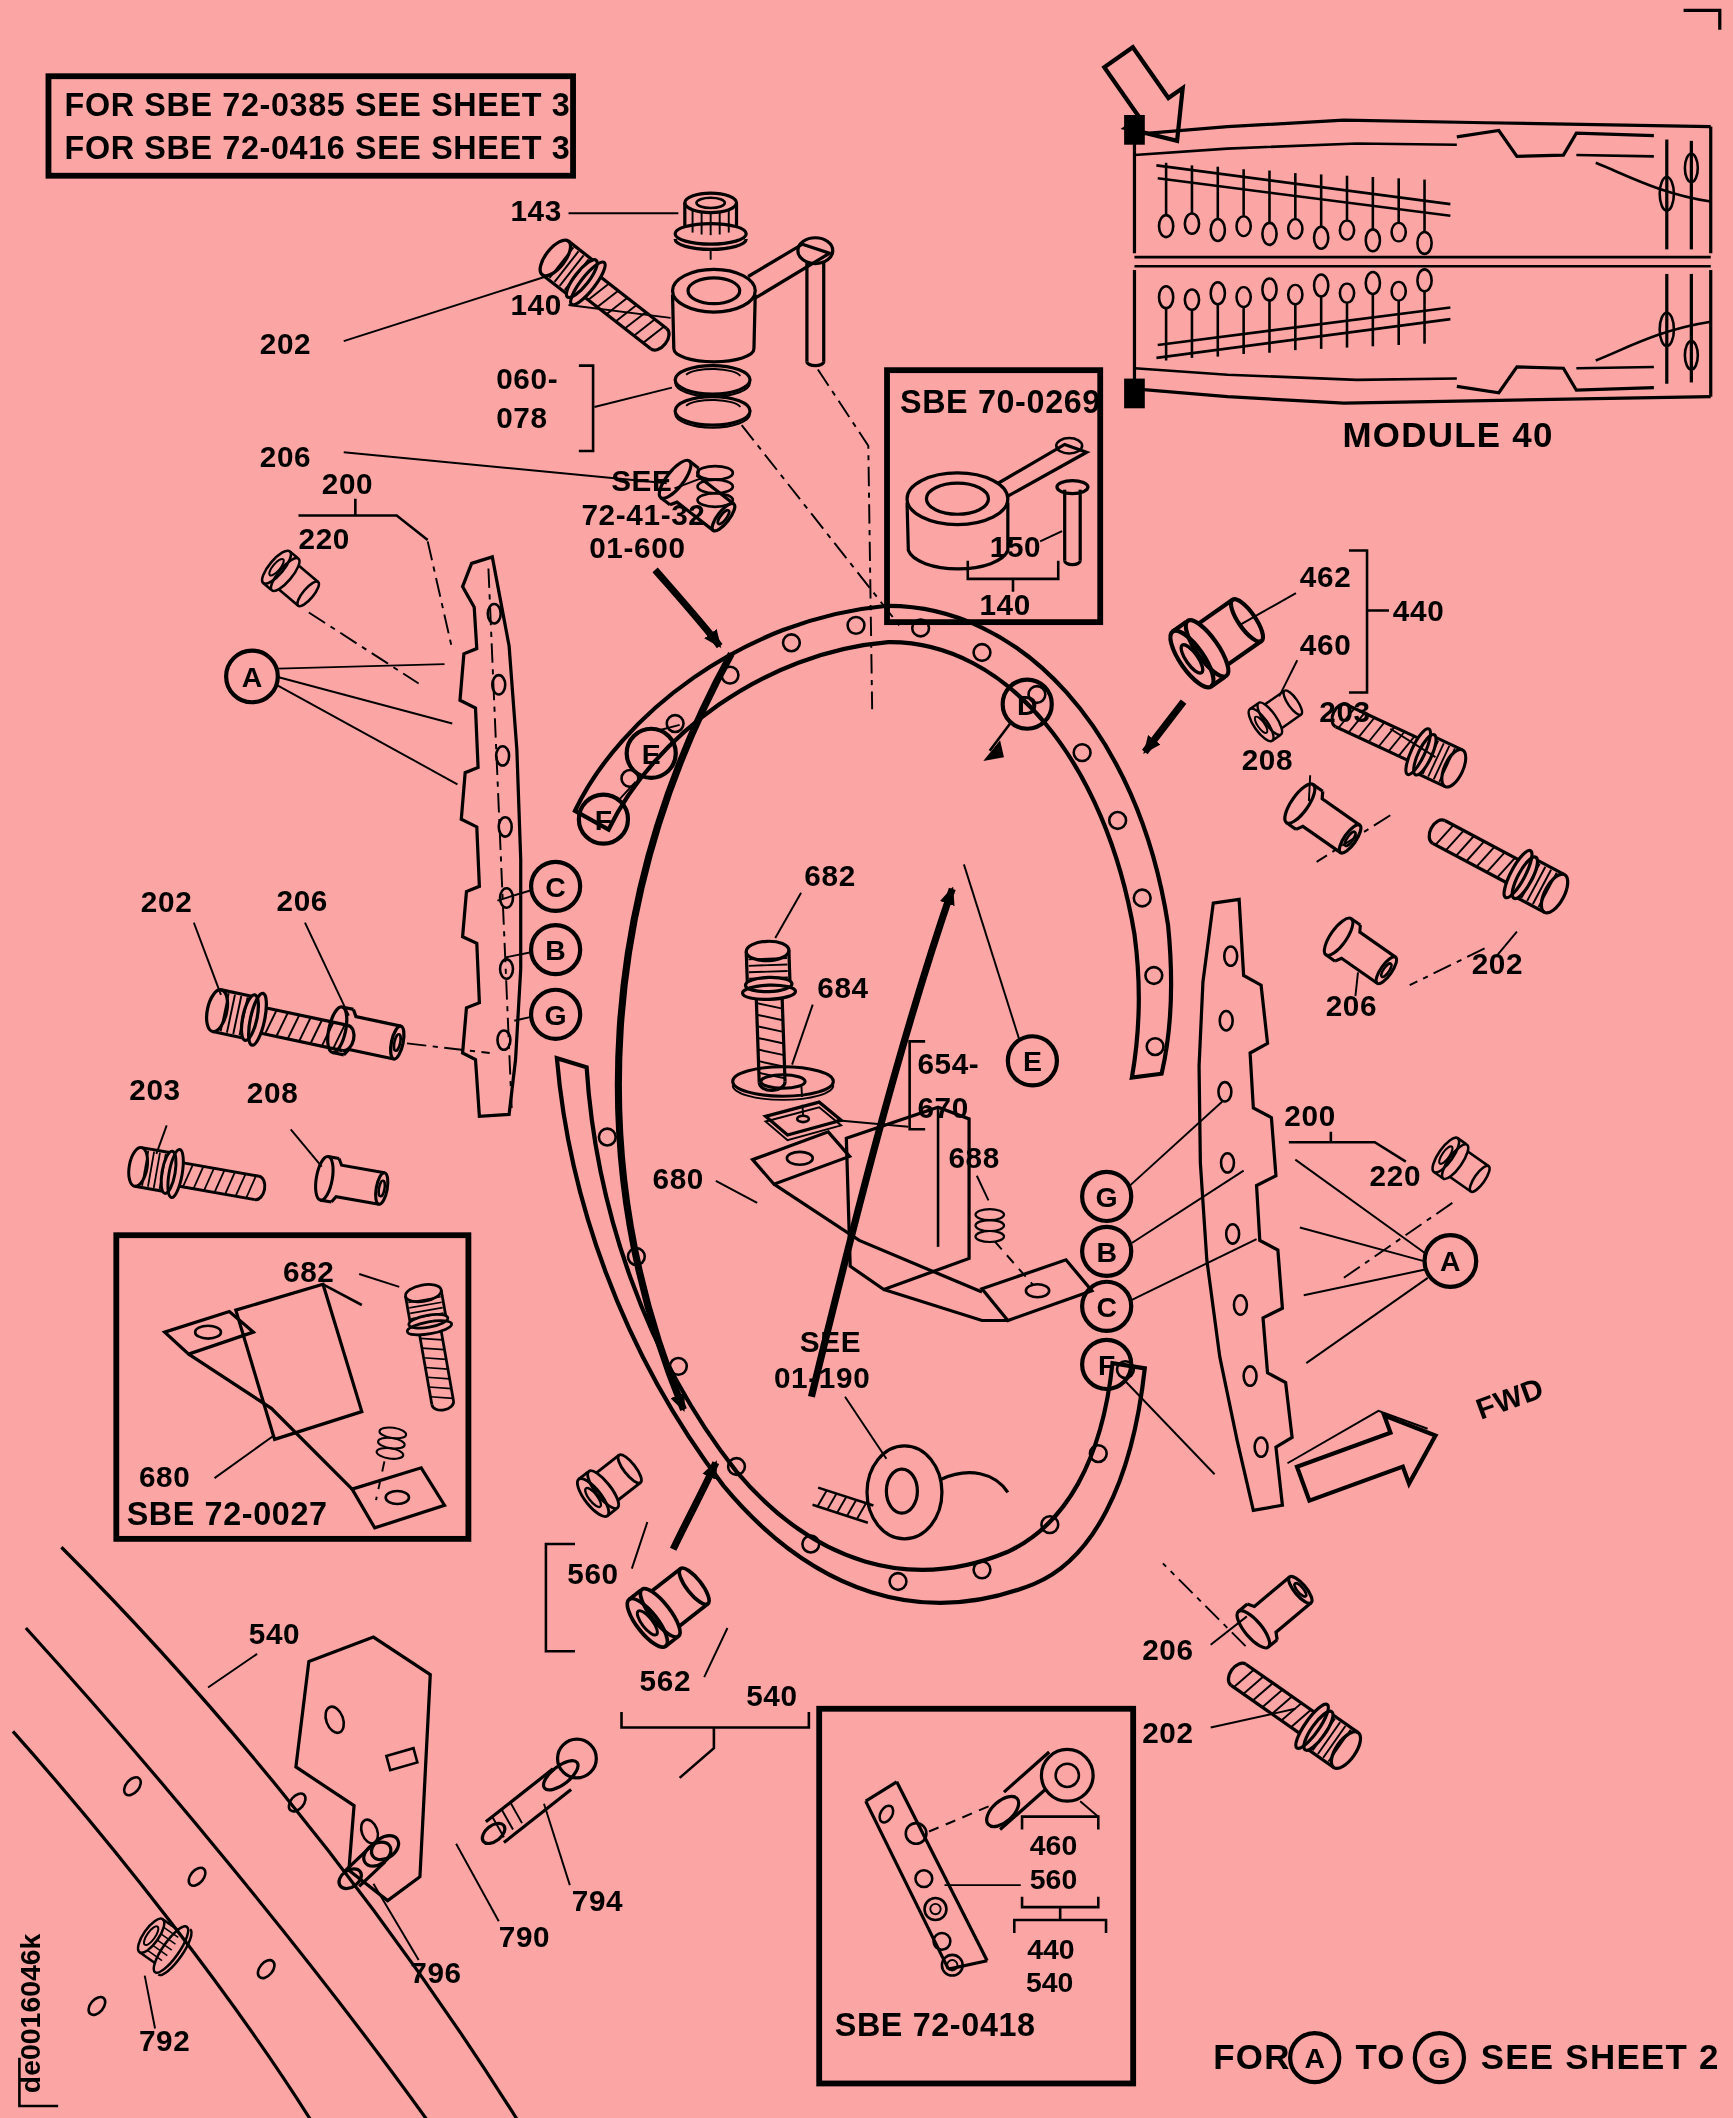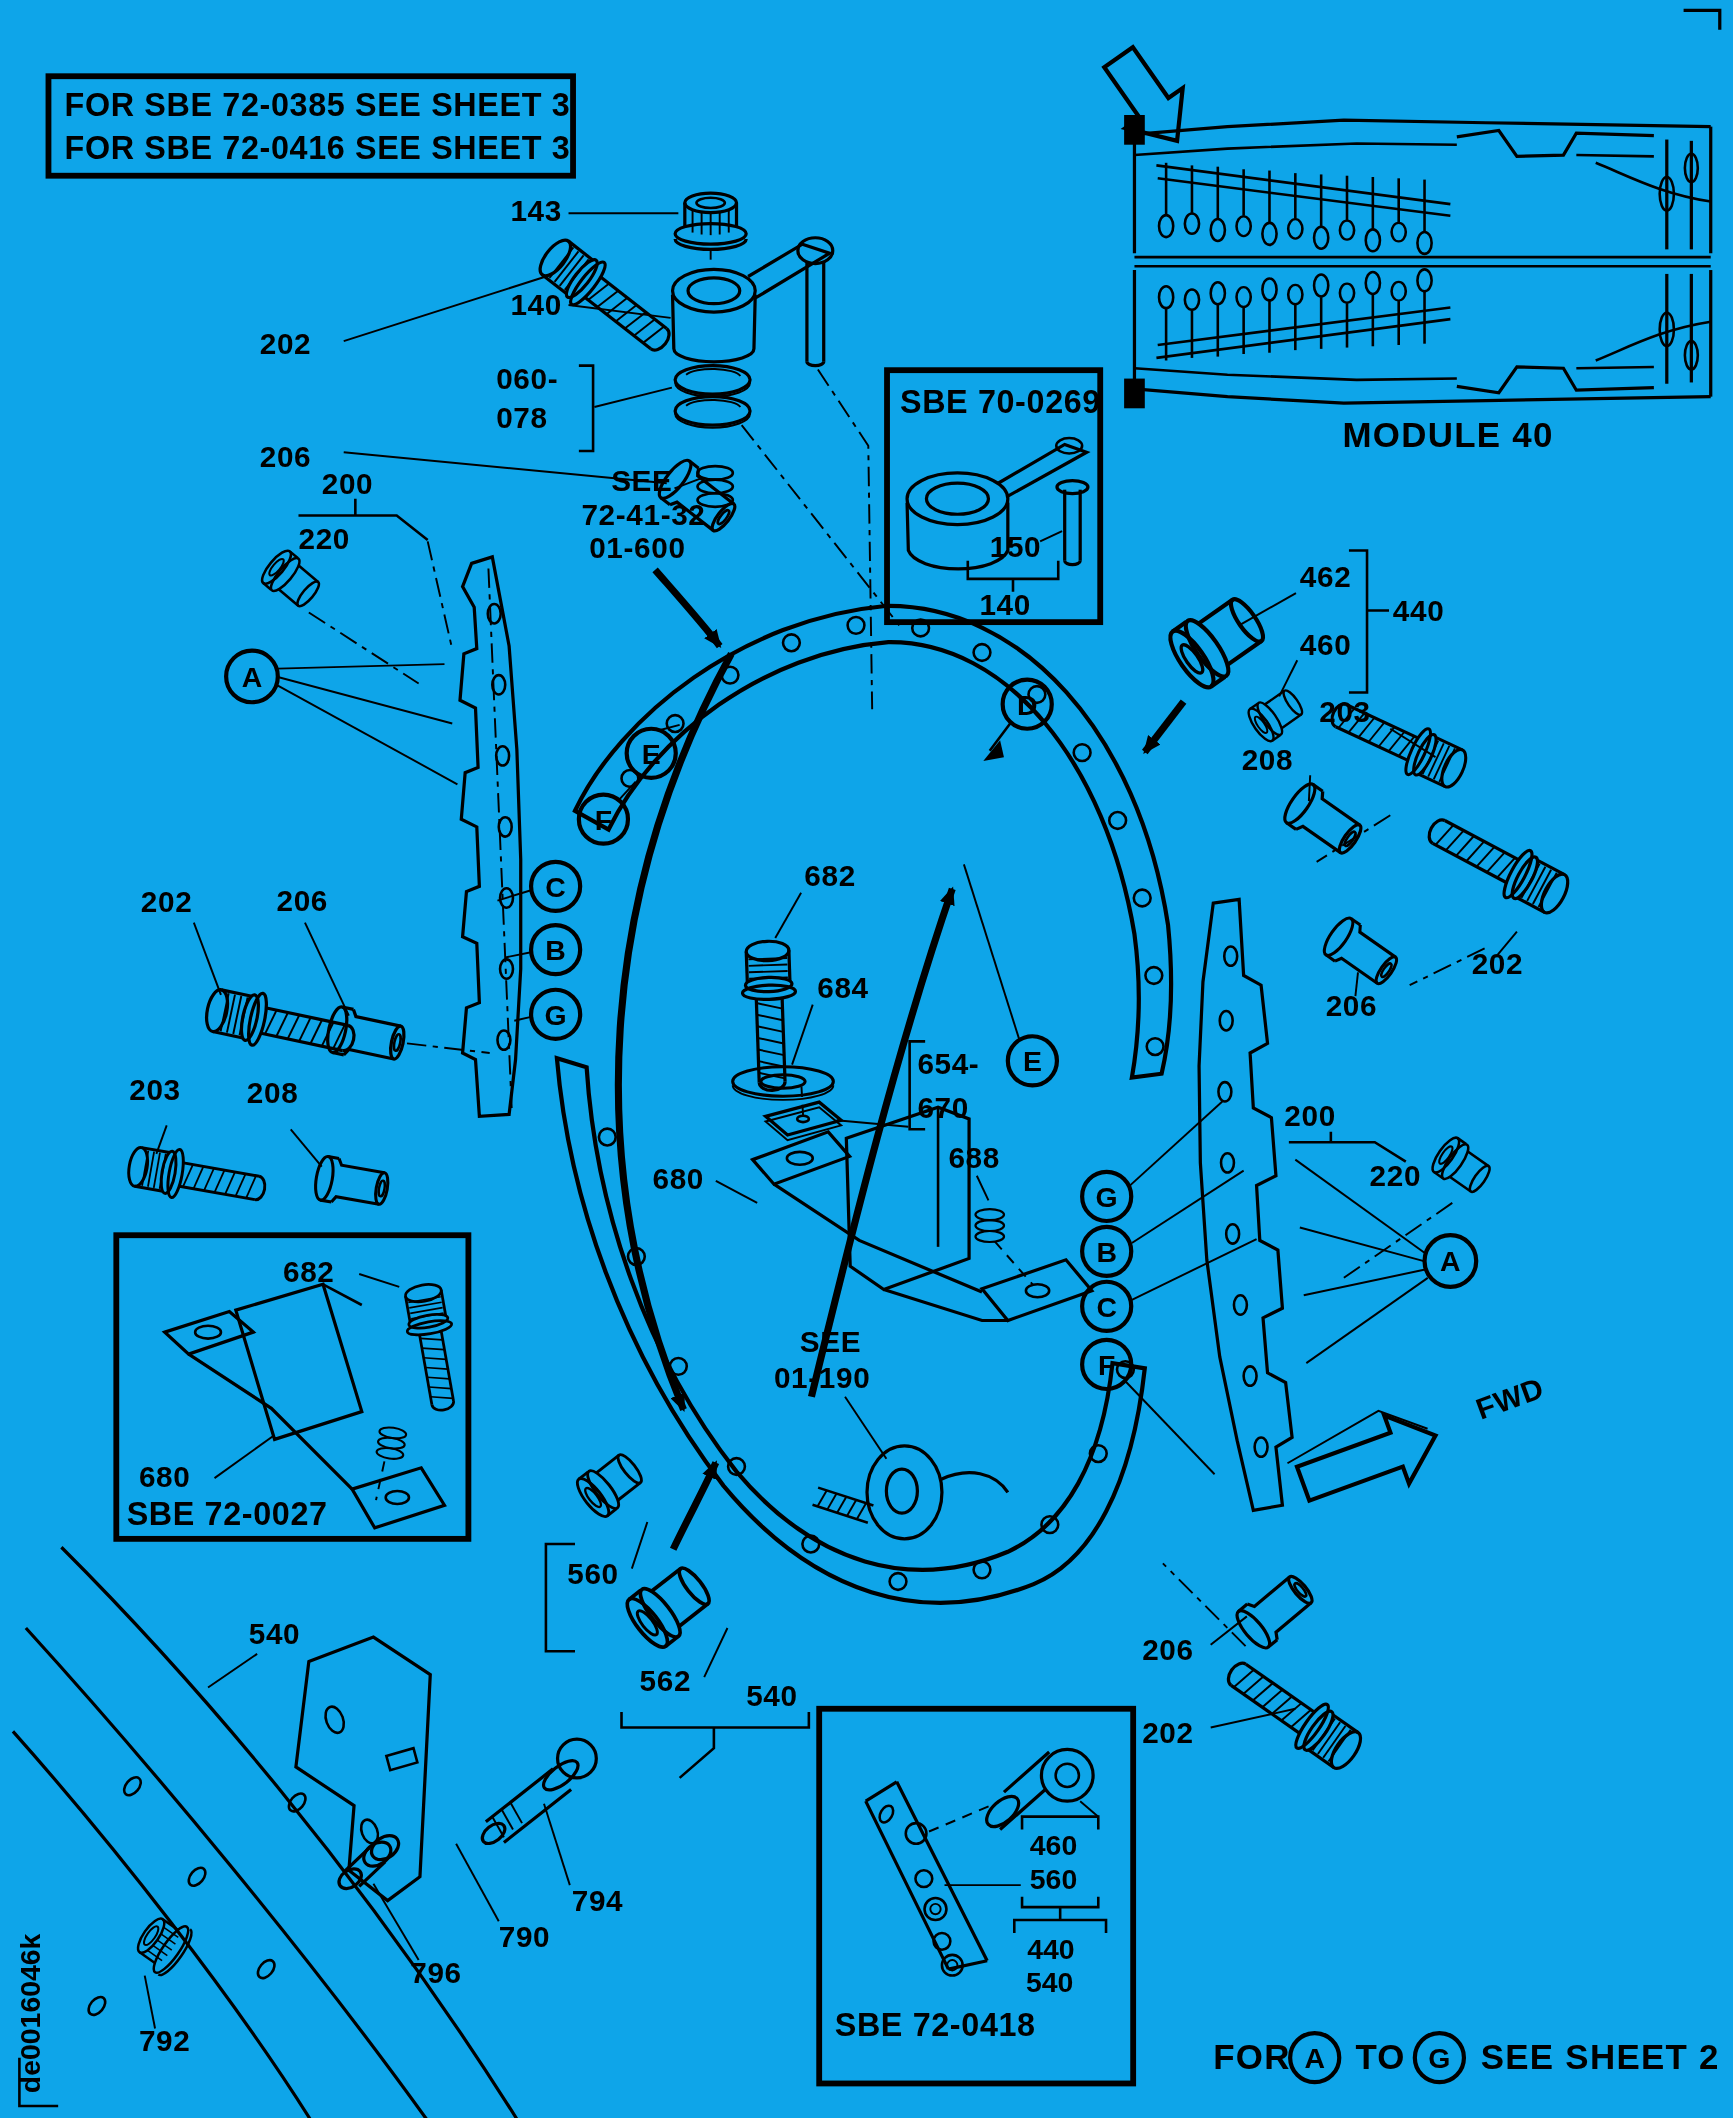--- a/index.html
+++ b/index.html
@@ -1,16 +1,16 @@
 <!DOCTYPE html>
 <html style="font-size:10.3px"><head>
 <meta charset="utf-8">
 <style>
   html,body{margin:0;padding:0;background:#ffffff;}
-  .page{position:relative;width:1734px;height:2119px;background:#0ea5e9;overflow:hidden;}
+  .page{position:relative;width:1734px;height:2119px;background:#fca5a5;overflow:hidden;}
   svg{display:block;}
   text{font-family:"Liberation Sans","DejaVu Sans",sans-serif;font-weight:bold;fill:#000;}
   .lbl{font-size:46px;letter-spacing:1px;}
   .sm{font-size:44px;}
   .ttl{font-size:50px;letter-spacing:1px;}
   .big{font-size:54px;letter-spacing:2px;}
   .ltr{font-size:44px;text-anchor:middle;}
   .s3{stroke:#000;stroke-width:3;fill:none;}
   .s4{stroke:#000;stroke-width:4;fill:none;}
   .s5{stroke:#000;stroke-width:5;fill:none;}

